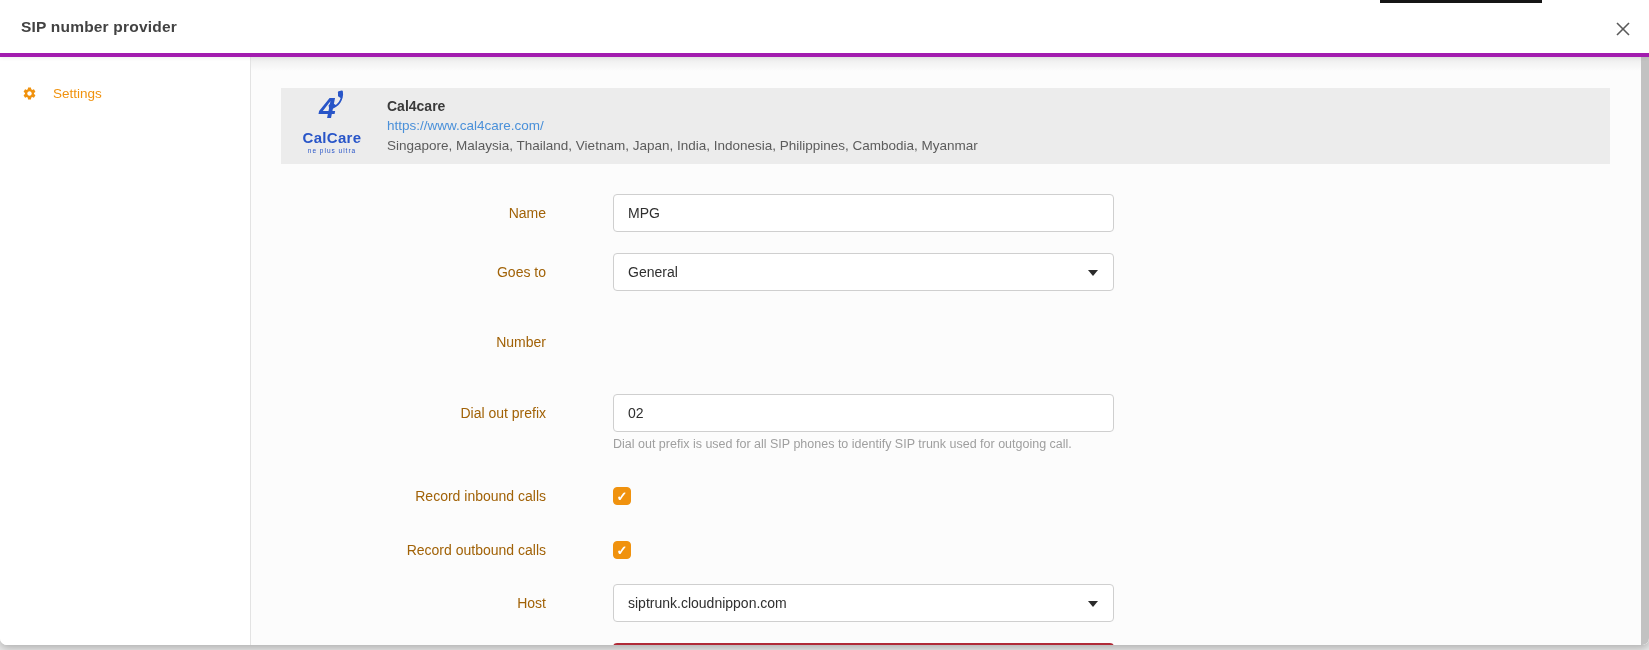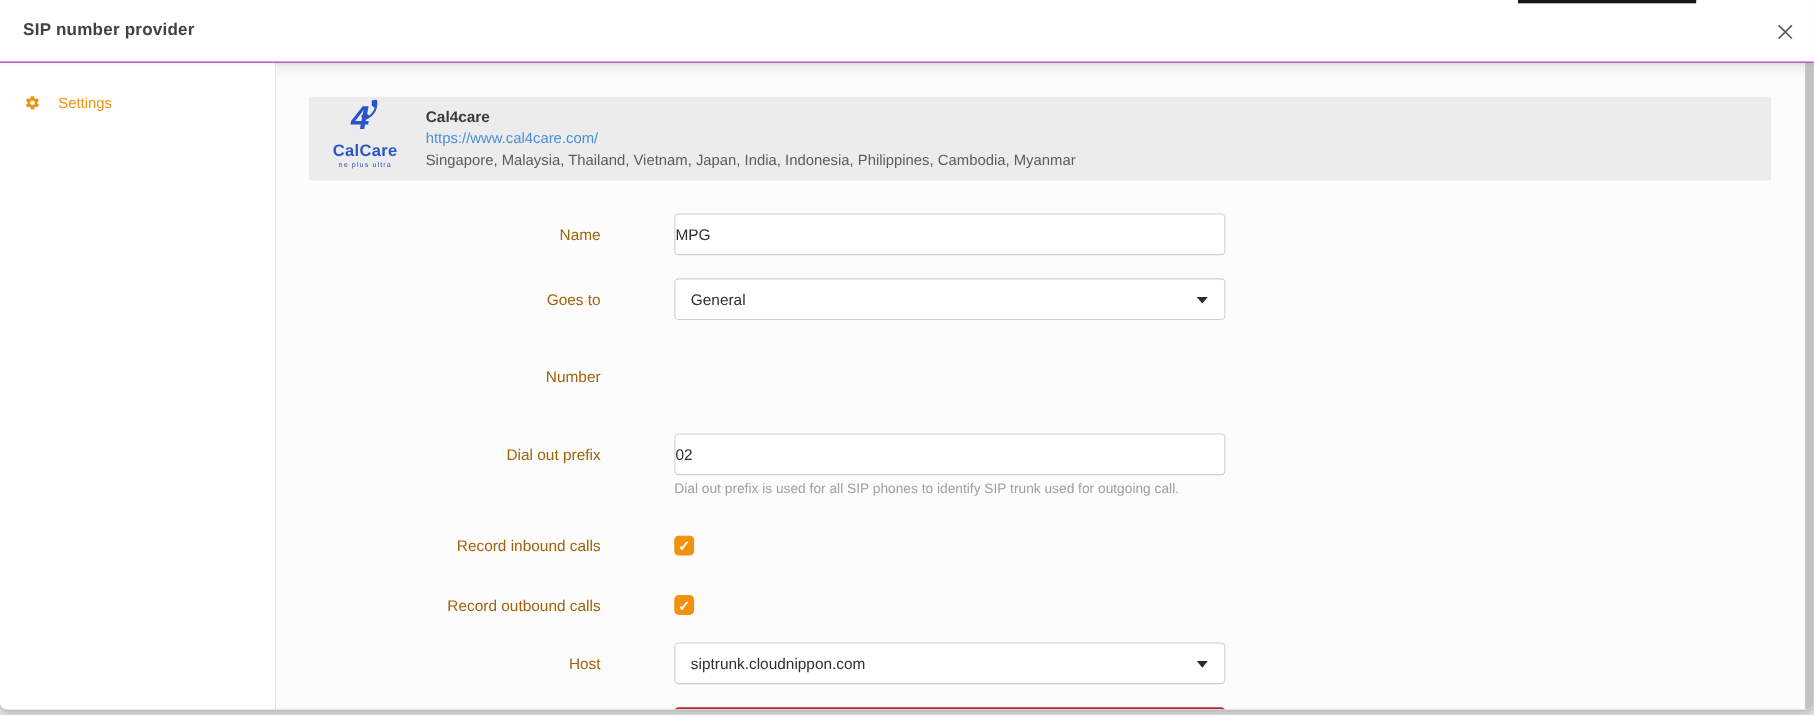--- a/index.html
+++ b/index.html
@@ -8,21 +8,21 @@
 
   .screen { position:relative; width:1649px; height:650px; background:#e9e9e9; overflow:hidden; }
 
   
   .top-artifact { position:absolute; left:1380px; top:0; width:162px; height:3px; background:#161616; z-index:60; }
 
   .modal { position:absolute; left:0; top:0; width:1649px; height:645px; background:#ffffff;
            border-radius:0 0 7px 7px; box-shadow:0 3px 8px rgba(0,0,0,.25); overflow:hidden; }
 
   
-  .modal-header { position:relative; height:57px; background:#fff; border-bottom:1px solid #a21caf;
+  .modal-header { position:relative; height:57px; background:#fff; border-bottom:4px solid #a21caf;
                   box-shadow:0 1px 4px rgba(0,0,0,.07); display:flex; align-items:center; z-index:20; }
   .modal-title { margin-left:21px; font-size:15.5px; font-weight:700; color:#424242; letter-spacing:.2px; }
   .close-btn { position:absolute; right:17px; top:20px; width:18px; height:18px; cursor:pointer; }
   .close-btn svg { display:block; }
 
   
   .modal-body { position:relative; display:flex; height:588px; }
 
   .sidebar { position:relative; width:251px; background:#fff; border-right:1px solid #e3e3e3; flex:none; }
   .settings-item { display:flex; align-items:center; margin:29px 0 0 22px; cursor:pointer; }
@@ -46,21 +46,21 @@
   .provider-name { font-size:14px; font-weight:700; color:#3a3a3a; line-height:20px; }
   .provider-url { font-size:13.5px; color:#4a90d9; line-height:20px; text-decoration:none; display:inline-block; cursor:pointer; }
   .provider-countries { font-size:13.5px; color:#5c5c5c; line-height:20px; }
 
   
   .form-row { position:absolute; left:0; display:flex; align-items:center; }
   .field-label { width:295px; text-align:right; font-size:14px; color:#a16207; flex:none; }
   .field-slot { margin-left:67px; }
 
   .text-input { width:501px; height:38px; border:1px solid #cfcfcf; border-radius:4px; background:#fff;
-                padding:0 0; font-size:14px; color:#2f2f2f; font-family:"Liberation Sans", sans-serif; outline:none; }
+                padding:0 14px; font-size:14px; color:#2f2f2f; font-family:"Liberation Sans", sans-serif; outline:none; }
   .select-box { position:relative; width:501px; height:38px; border:1px solid #cfcfcf; border-radius:4px;
                 background:#fff; display:flex; align-items:center; padding:15px 14px; cursor:pointer; }
   .select-value { font-size:14px; color:#2f2f2f; }
   .caret { position:absolute; right:15px; top:16px; width:0; height:0;
            border-left:5px solid transparent; border-right:5px solid transparent; border-top:6px solid #2b2b2b; }
 
   .helper { position:absolute; left:362px; font-size:12.5px; color:#9f9f9f; }
 
   .checkbox { position:relative; width:18px; height:18px; border-radius:4px; background:#fff; border:1px solid #bbb; cursor:pointer;
               display:flex; align-items:center; justify-content:center; }

